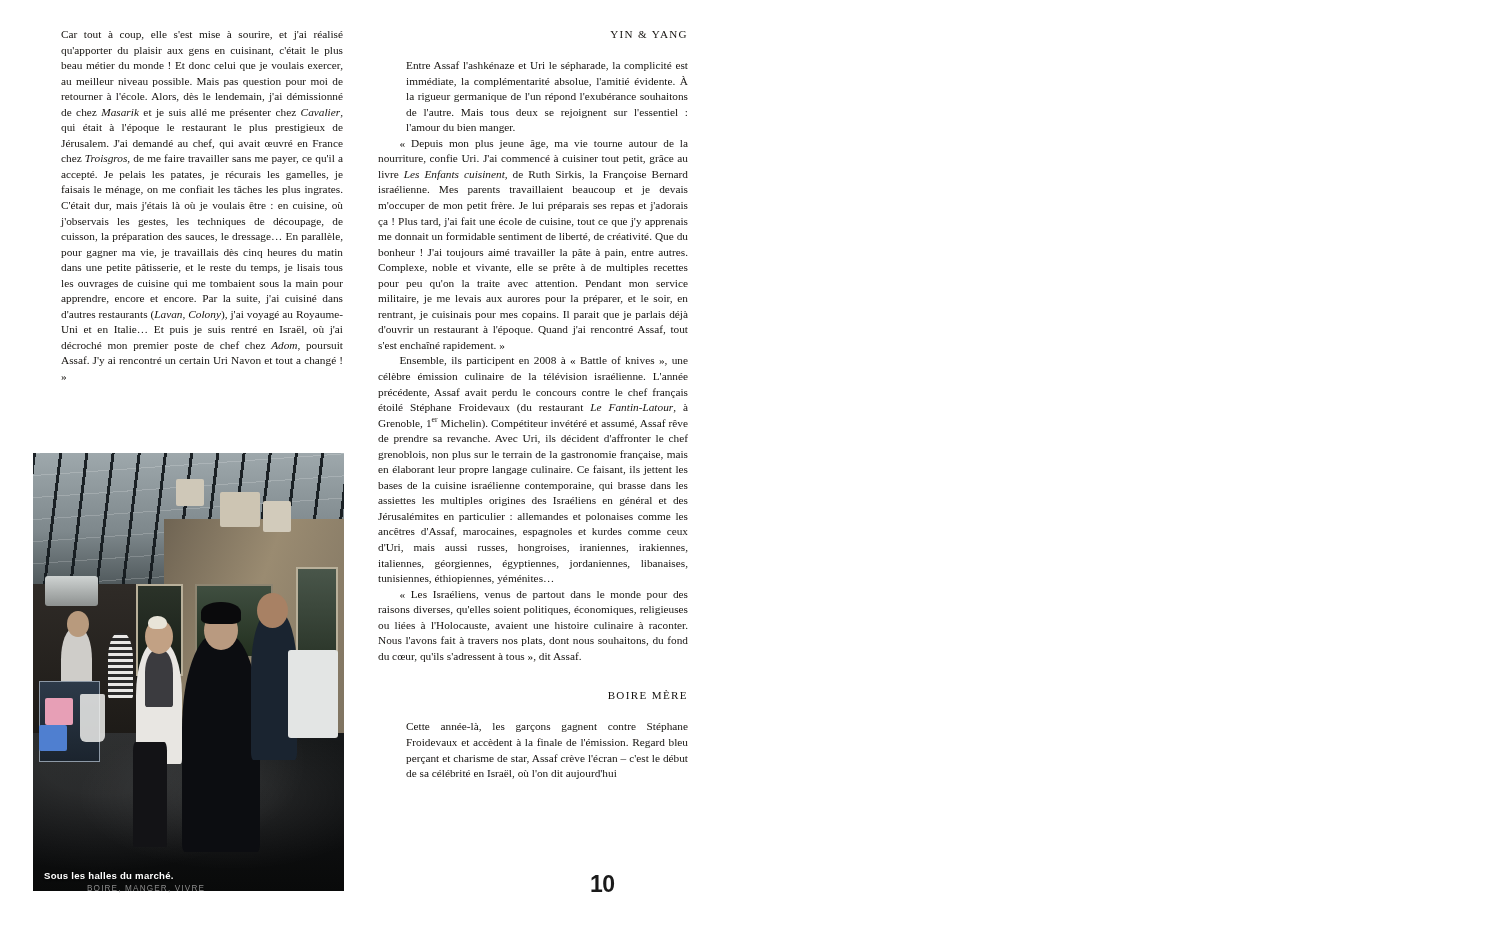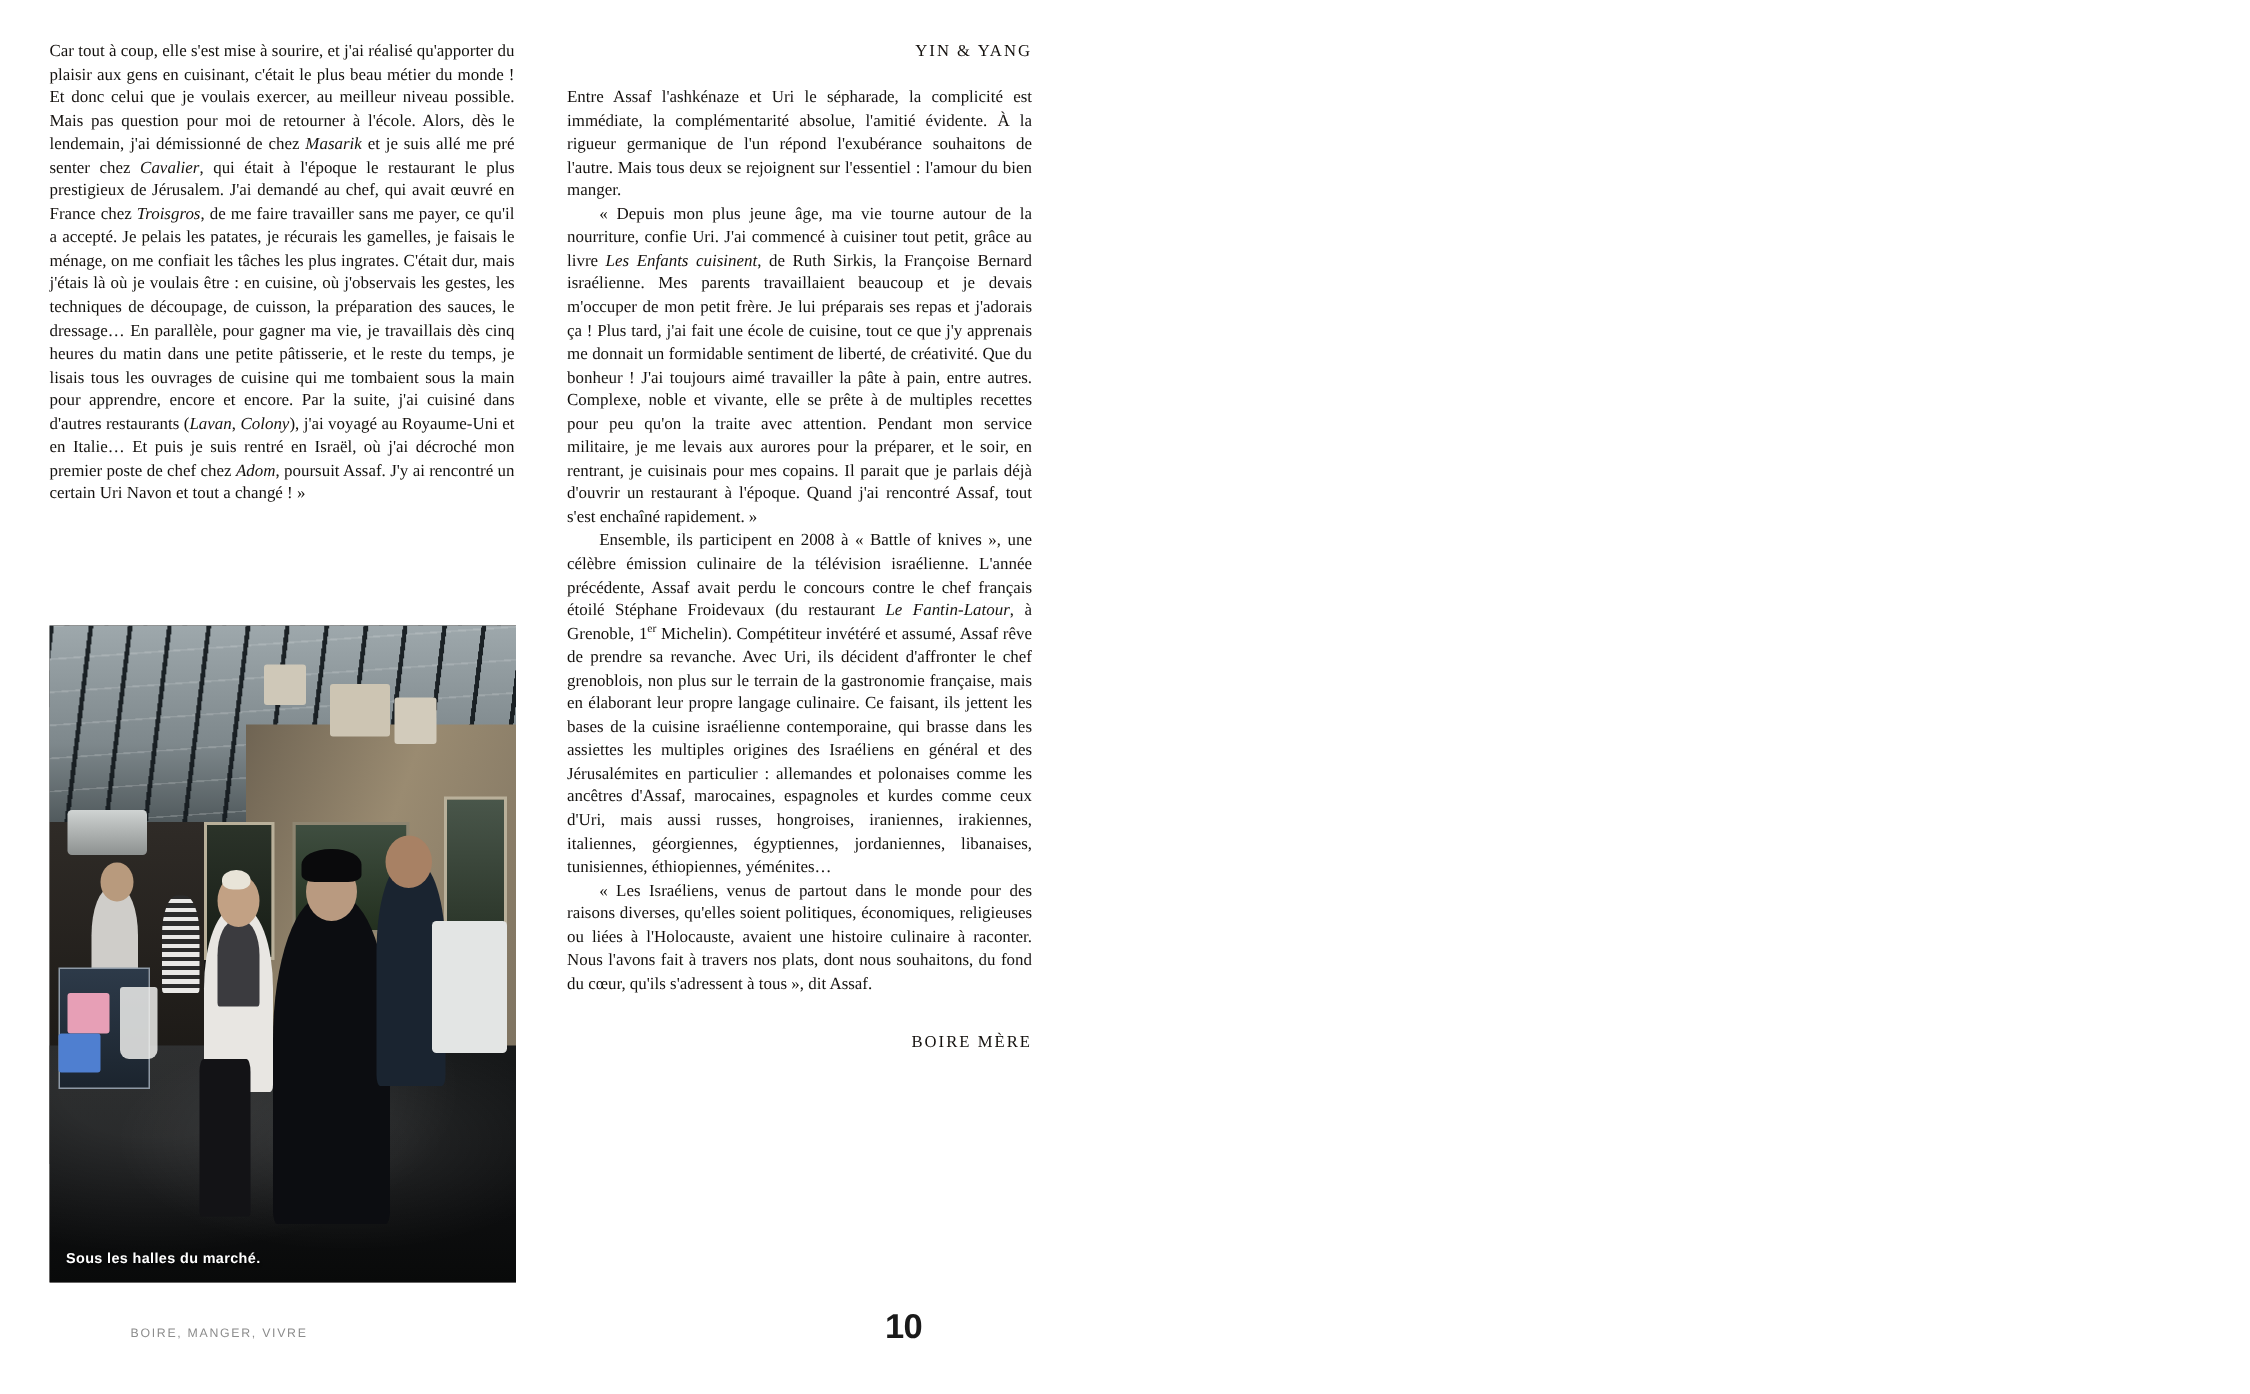--- a/index.html
+++ b/index.html
@@ -35,21 +35,21 @@
     line-height: 15.55px;
     color: #15120f;
     text-align: justify;
     text-justify: inter-word;
     hyphens: manual;
   }
   .col p {
     margin: 0;
     text-indent: 1.9em;
   }
-  .col p.noindent { text-indent: 0; }
+  .col p.noindent { text-indent: 0; margin-left: 28px; }
   .col p + p { margin-top: 0; }
 
   .sec-head {
     font-family: "Liberation Serif", serif;
     font-size: 11.1px;
     letter-spacing: 1.35px;
     text-align: right;
     color: #15120f;
     font-weight: normal;
     margin: 0;
@@ -61,20 +61,21 @@
 
   
   #col-1 { left: 33px;  top: 27px;  width: 310px; }
   #col-2 { left: 378px; top: 27px;  width: 310px; }
 
   
   .photo {
     position: absolute;
     overflow: hidden;
     background: #3a3631;
+    margin-top: 36px;
   }
   .photo .caption {
     position: absolute;
     left: 11px;
     bottom: 9px;
     color: #ffffff;
     font-family: "Liberation Sans", sans-serif;
     font-size: 9.6px;
     font-weight: bold;
     line-height: 12.4px;
@@ -166,20 +167,21 @@
       <p class="noindent">Car tout à coup, elle s'est mise à sourire, et j'ai réalisé qu'apporter du plaisir aux gens en cuisinant, c'était le plus beau métier du monde ! Et donc celui que je voulais exercer, au meilleur niveau possible. Mais pas question pour moi de retourner à l'école. Alors, dès le lendemain, j'ai démissionné de chez <em class="it">Masarik</em> et je suis allé me pré​senter chez <em class="it">Cavalier</em>, qui était à l'époque le restaurant le plus prestigieux de Jérusalem. J'ai demandé au chef, qui avait œuvré en France chez <em class="it">Troisgros</em>, de me faire travailler sans me payer, ce qu'il a accepté. Je pelais les patates, je récurais les gamelles, je faisais le ménage, on me confiait les tâches les plus ingrates. C'était dur, mais j'étais là où je voulais être : en cuisine, où j'observais les gestes, les techniques de découpage, de cuisson, la préparation des sauces, le dressage… En parallèle, pour gagner ma vie, je travaillais dès cinq heures du matin dans une petite pâtisserie, et le reste du temps, je lisais tous les ouvrages de cuisine qui me tombaient sous la main pour apprendre, encore et encore. Par la suite, j'ai cuisiné dans d'autres restaurants (<em class="it">Lavan</em>, <em class="it">Colony</em>), j'ai voyagé au Royaume-Uni et en Italie… Et puis je suis rentré en Israël, où j'ai décroché mon premier poste de chef chez <em class="it">Adom</em>, poursuit Assaf. J'y ai rencontré un certain Uri Navon et tout a changé ! »</p>
     </div>
 
     <div class="col" id="col-2">
       <h2 class="sec-head">YIN &amp; YANG</h2>
       <p class="noindent" style="margin-top:15.5px">Entre Assaf l'ashkénaze et Uri le sépharade, la compli​cité est immédiate, la complémentarité absolue, l'amitié évidente. À la rigueur germanique de l'un répond l'exubé​rance souhaitons de l'autre. Mais tous deux se rejoignent sur l'essentiel : l'amour du bien manger.</p>
       <p>« Depuis mon plus jeune âge, ma vie tourne autour de la nourriture, confie Uri. J'ai commencé à cuisiner tout petit, grâce au livre <em class="it">Les Enfants cuisinent</em>, de Ruth Sirkis, la Françoise Bernard israélienne. Mes parents tra​vaillaient beaucoup et je devais m'occuper de mon petit frère. Je lui préparais ses repas et j'adorais ça ! Plus tard, j'ai fait une école de cuisine, tout ce que j'y apprenais me donnait un formidable sentiment de liberté, de créa​tivité. Que du bonheur ! J'ai toujours aimé travailler la pâte à pain, entre autres. Complexe, noble et vivante, elle se prête à de multiples recettes pour peu qu'on la traite avec attention. Pendant mon service militaire, je me levais aux aurores pour la préparer, et le soir, en rentrant, je cuisinais pour mes copains. Il parait que je parlais déjà d'ouvrir un restaurant à l'époque. Quand j'ai rencontré Assaf, tout s'est enchaîné rapidement. »</p>
       <p>Ensemble, ils participent en 2008 à « Battle of knives », une célèbre émission culinaire de la télévi​sion israélienne. L'année précédente, Assaf avait perdu le concours contre le chef français étoilé Stéphane Froidevaux (du restaurant <em class="it">Le Fantin-Latour</em>, à Grenoble, 1<span class="sup">er</span> Michelin). Compétiteur invétéré et assumé, Assaf rêve de prendre sa revanche. Avec Uri, ils décident d'affronter le chef grenoblois, non plus sur le terrain de la gastro​nomie française, mais en élaborant leur propre langage culinaire. Ce faisant, ils jettent les bases de la cuisine israélienne contemporaine, qui brasse dans les assiettes les multiples origines des Israéliens en général et des Jérusalémites en particulier : allemandes et polonaises comme les ancêtres d'Assaf, marocaines, espagnoles et kurdes comme ceux d'Uri, mais aussi russes, hon​groises, iraniennes, irakiennes, italiennes, géorgiennes, égyptiennes, jordaniennes, libanaises, tunisiennes, éthiopiennes, yéménites…</p>
       <p>« Les Israéliens, venus de partout dans le monde pour des raisons diverses, qu'elles soient politiques, éco​nomiques, religieuses ou liées à l'Holocauste, avaient une histoire culinaire à raconter. Nous l'avons fait à travers nos plats, dont nous souhaitons, du fond du cœur, qu'ils s'adressent à tous », dit Assaf.</p>
       <h2 class="sec-head" style="margin-top:24px">BOIRE MÈRE</h2>
+      <p class="noindent" style="margin-top:15.5px">Cette année-là, les garçons gagnent contre Stéphane Froidevaux et accèdent à la finale de l'émission. Regard bleu perçant et charisme de star, Assaf crève l'écran – c'est le début de sa célébrité en Israël, où l'on dit aujourd'hui</p>
     </div>
 
     <div class="photo" id="photo-hall">
       <div class="hall-roof"></div>
       <div class="hall-wall"></div>
       <div class="hall-window" style="left:52%;top:30%;width:24%;height:16%"></div>
       <div class="hall-door" style="left:33%;top:30%;width:14%;height:20%"></div>
       <div class="hall-door" style="right:2%;top:26%;width:12%;height:26%;background:linear-gradient(#49564a,#222c20)"></div>
       <div class="hall-left-crowd"></div>
       <div class="hall-floor"></div>

